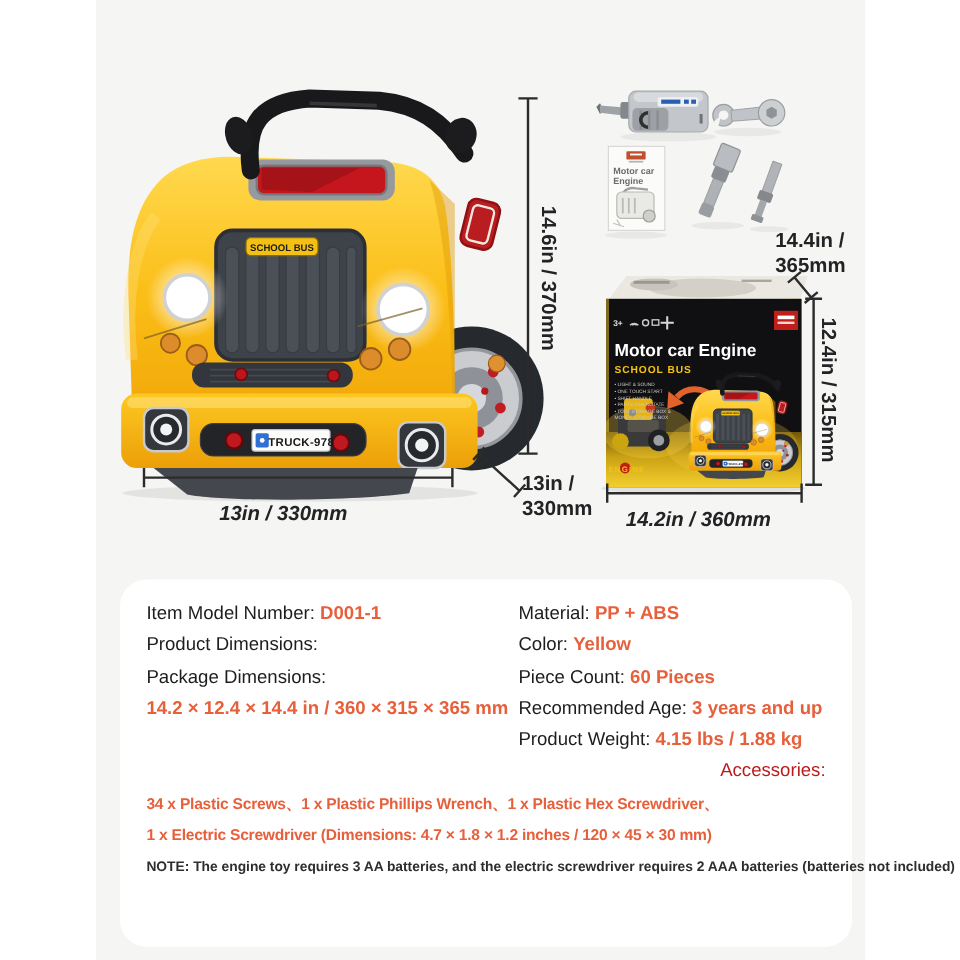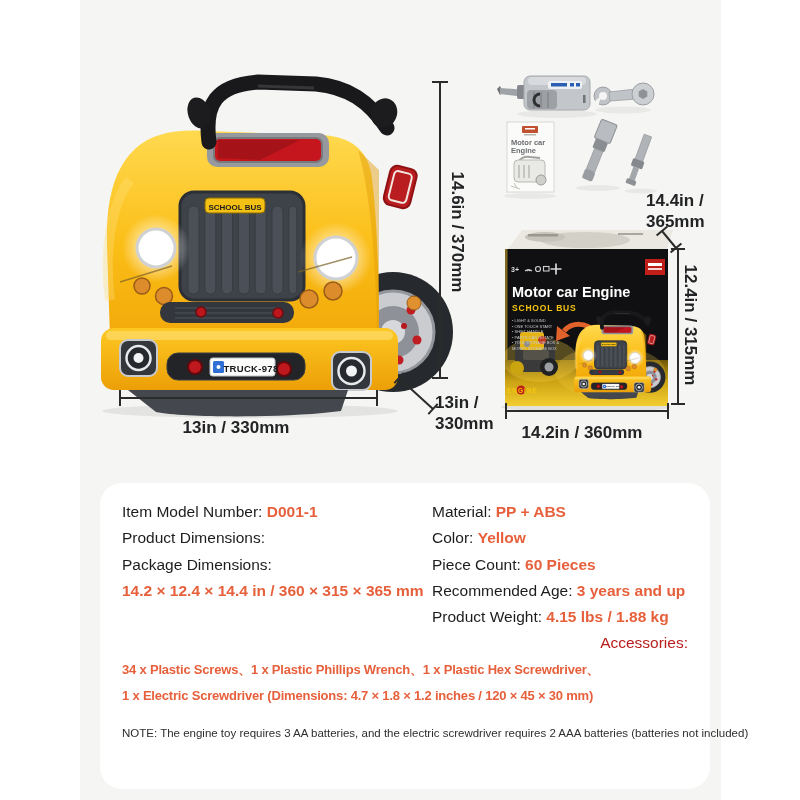--- a/index.html
+++ b/index.html
@@ -15,21 +15,21 @@
   }
   .stage{position:absolute;left:0;top:0;width:680px;height:480px;}
   .stage svg{position:absolute;left:0;top:0;}
   svg text{font-family:"Liberation Sans", sans-serif;}
 
   
   .dim{
     position:absolute;color:#222325;font-size:17px;font-weight:600;
     line-height:21px;white-space:nowrap;
   }
-  .dim.center{text-align:center;}
+  .dim.center{text-align:center;font-style:italic;}
   .dim.rot{
     width:160px;height:22px;text-align:center;
     transform:rotate(90deg);
   }
   .dim .l2{display:block;}
 
   
   .card{
     position:absolute;left:100px;top:483px;width:610px;height:306px;
     background:#ffffff;border-radius:22px;
@@ -42,21 +42,21 @@
     font-size:15.5px;line-height:26.3px;color:#1d1d1f;font-weight:500;
     white-space:nowrap;
   }
   .row .val{color:#e7603c;font-weight:600;}
   .acc-label{font-size:15.5px;line-height:26.3px;color:#b91c1c;font-weight:500;text-align:right;}
   .acc-line{
     font-size:13px;line-height:26.5px;color:#e7603c;font-weight:600;
     letter-spacing:-0.2px;white-space:nowrap;
   }
   .note{
-    margin-top:17px;font-size:11.5px;color:#2e2e2e;font-weight:400;
+    margin-top:7px;font-size:11.5px;color:#2e2e2e;font-weight:700;
     white-space:nowrap;
   }
 </style>
 </head>
 <body>
 
 <div class="photo-band"></div>
 
 <div class="stage">
 <svg width="800" height="480" viewBox="0 0 800 480">

